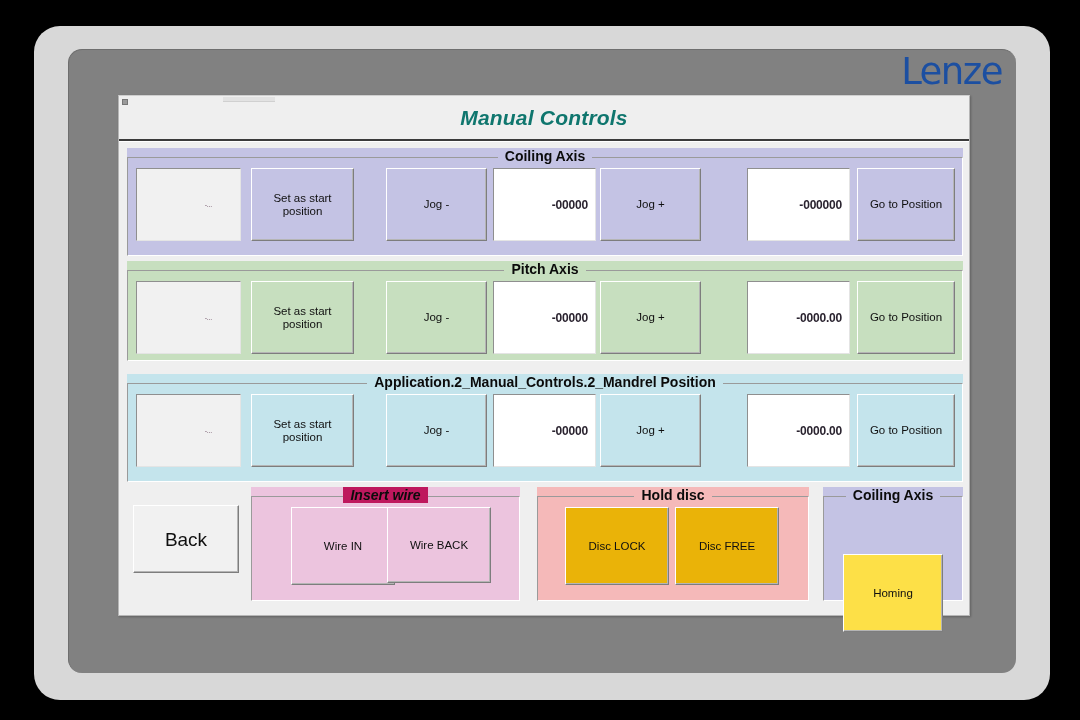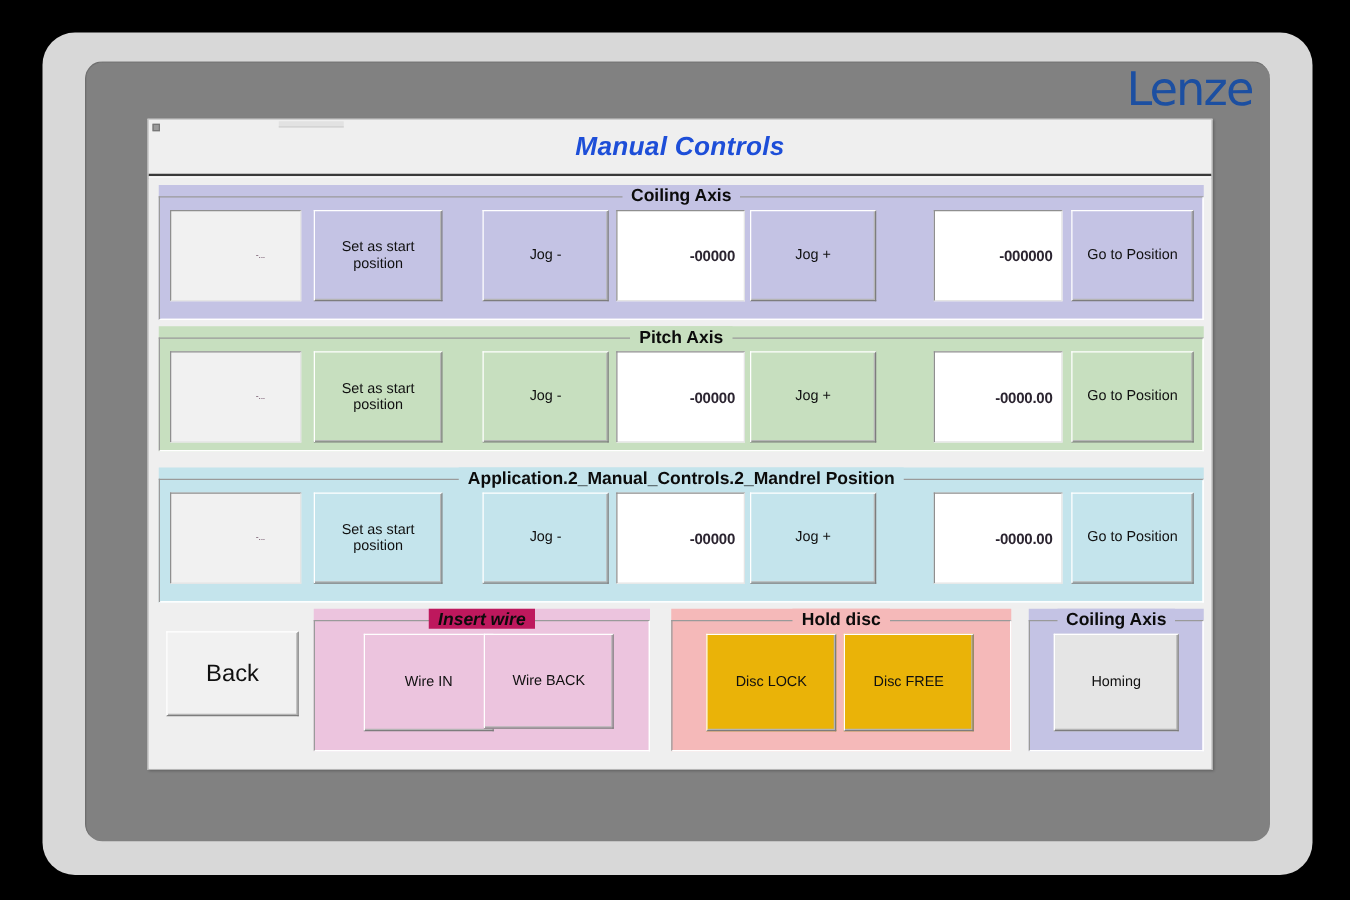--- a/index.html
+++ b/index.html
@@ -46,21 +46,21 @@
     height: 44px;
     background: #efefef;
   }
   #window-title {
     position: absolute;
     left: 0; right: 0; top: 10px;
     text-align: center;
     font-size: 21px;
     font-weight: bold;
     font-style: italic;
-    color: #1d4ed8;
+    color: #0f766e;
     letter-spacing: 0.2px;
   }
   #title-sys-dot {
     position: absolute; left: 3px; top: 3px;
     width: 6px; height: 6px;
     background: #9a9a9a;
     border: 1px solid #777;
   }
   #title-grip {
     position: absolute; left: 104px; top: 1px;
@@ -172,21 +172,21 @@
   .sec-coiling .btn   { background: #c4c3e4; }
   .sec-pitch          { background: #c7dfbf; }
   .sec-pitch .btn     { background: #c7dfbf; }
   .sec-mandrel        { background: #c4e4ec; text-decoration: underline; }
   .sec-mandrel .btn   { background: #c4e4ec; }
   .sec-wire           { background: #ecc4de; }
   .sec-wire .btn      { background: #ecc4de; }
   .sec-disc           { background: #f5b9b9; }
   .sec-disc .btn      { background: #eab308; }
   .sec-homing         { background: #c4c3e4; }
-  .sec-homing .btn    { background: #e5e5e5; }
+  .sec-homing .btn    { background: #fde047; margin-top: 47px; }
   .btn.neutral        { background: #f1f1f1; }
 
   
   #lenze-logo {
     position: absolute;
     right: 78px; top: 50px;
     font-size: 37px;
     font-weight: normal;
     color: #1c4fa1;
     letter-spacing: -1.5px;

